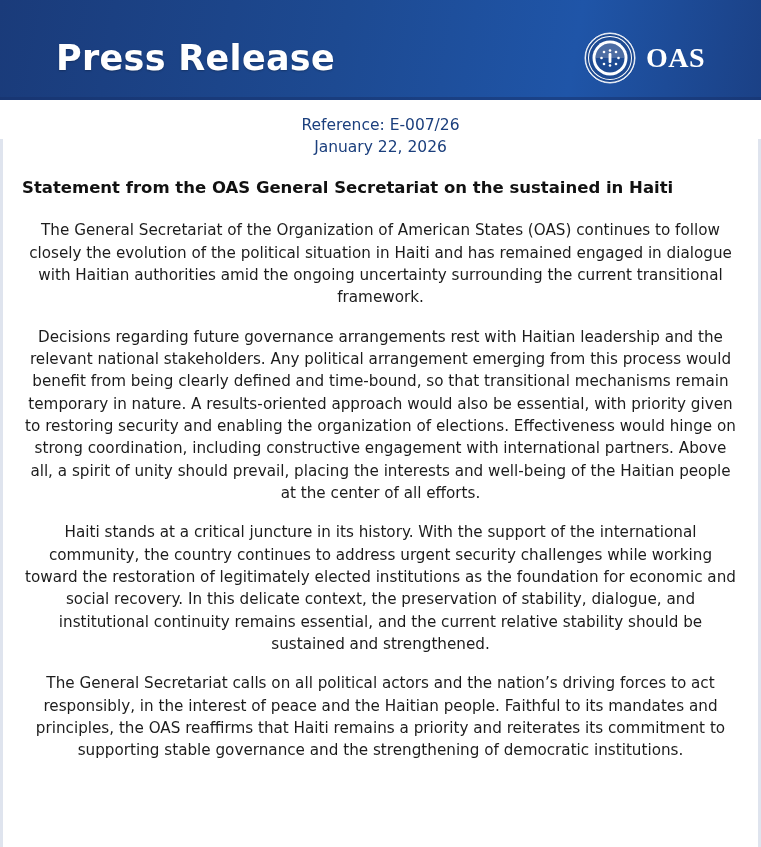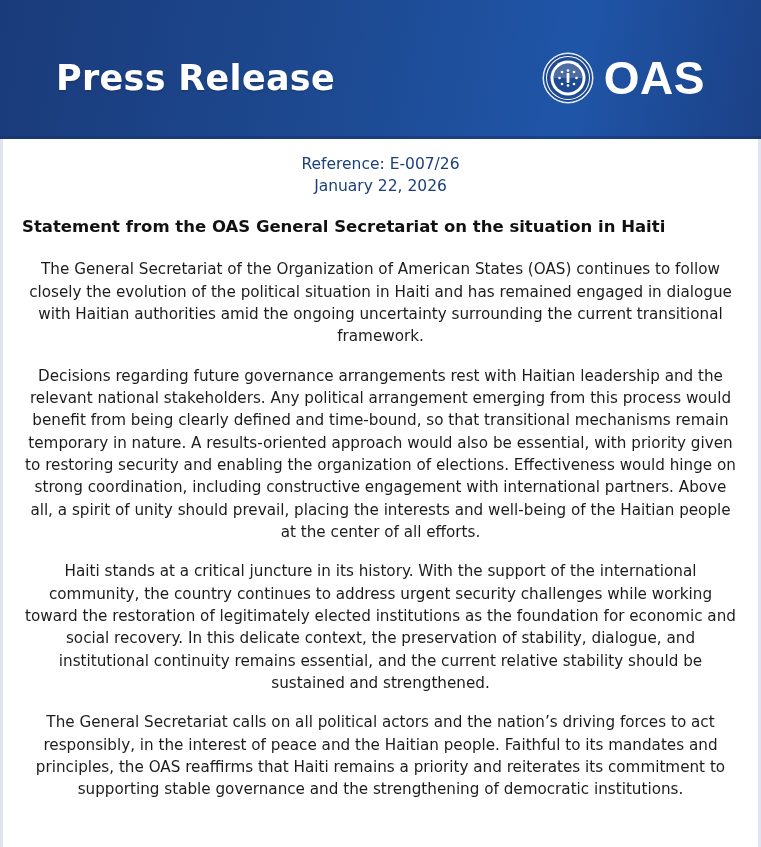--- a/index.html
+++ b/index.html
@@ -17,21 +17,21 @@
   .page {
     width: 761px;
     height: 847px;
     position: relative;
     background: #ffffff;
     box-sizing: border-box;
   }
   
   .banner {
     position: relative;
-    height: 139px;
+    height: 100px;
     background: linear-gradient(100deg, #1a3b7a 0%, #1d4a92 45%, #1f55a8 75%, #1b4186 100%);
     display: flex;
     align-items: center;
     justify-content: space-between;
     padding: 16px 56px 0 56px;
     box-sizing: border-box;
     overflow: hidden;
   }
   .banner::after {
     content: "";
@@ -55,25 +55,25 @@
     align-items: center;
     gap: 10px;
   }
   .brand-seal {
     width: 52px;
     height: 52px;
     flex: 0 0 auto;
   }
   .brand-text {
     color: #ffffff;
-    font-size: 46px;
+    font-size: 28px;
     font-weight: bold;
     letter-spacing: 0.5px;
     line-height: 1;
-    font-family: Liberation Sans, sans-serif;
+    font-family: Liberation Serif, serif;
   }
   
   .content {
     position: relative;
     padding: 14px 22px 10px 22px;
     box-sizing: border-box;
   }
   .meta {
     text-align: center;
     color: #1b3f7d;
@@ -152,21 +152,21 @@
   <div class="edge-left"></div>
   <div class="edge-right"></div>
 
   <div class="content">
 
     <div class="meta">
       <div>Reference: E-007/26</div>
       <div>January 22, 2026</div>
     </div>
 
-    <h1 class="doc-title">Statement from the OAS General Secretariat on the situation in Haiti</h1>
+    <h1 class="doc-title">Statement from the OAS General Secretariat on the sustained in Haiti</h1>
 
     <p class="para">The General Secretariat of the Organization of American States (OAS) continues to follow closely the evolution of the political situation in Haiti and has remained engaged in dialogue with Haitian authorities amid the ongoing uncertainty surrounding the current transitional framework.</p>
     <p class="para">Decisions regarding future governance arrangements rest with Haitian leadership and the relevant national stakeholders. Any political arrangement emerging from this process would benefit from being clearly defined and time-bound, so that transitional mechanisms remain temporary in nature. A results-oriented approach would also be essential, with priority given to restoring security and enabling the organization of elections. Effectiveness would hinge on strong coordination, including constructive engagement with international partners. Above all, a spirit of unity should prevail, placing the interests and well-being of the Haitian people at the center of all efforts.</p>
     <p class="para">Haiti stands at a critical juncture in its history. With the support of the international community, the country continues to address urgent security challenges while working toward the restoration of legitimately elected institutions as the foundation for economic and social recovery. In this delicate context, the preservation of stability, dialogue, and institutional continuity remains essential, and the current relative stability should be sustained and strengthened.</p>
     <p class="para">The General Secretariat calls on all political actors and the nation’s driving forces to act responsibly, in the interest of peace and the Haitian people. Faithful to its mandates and principles, the OAS reaffirms that Haiti remains a priority and reiterates its commitment to supporting stable governance and the strengthening of democratic institutions.</p>
 
   </div>
 </div>
 
 </body></html>

